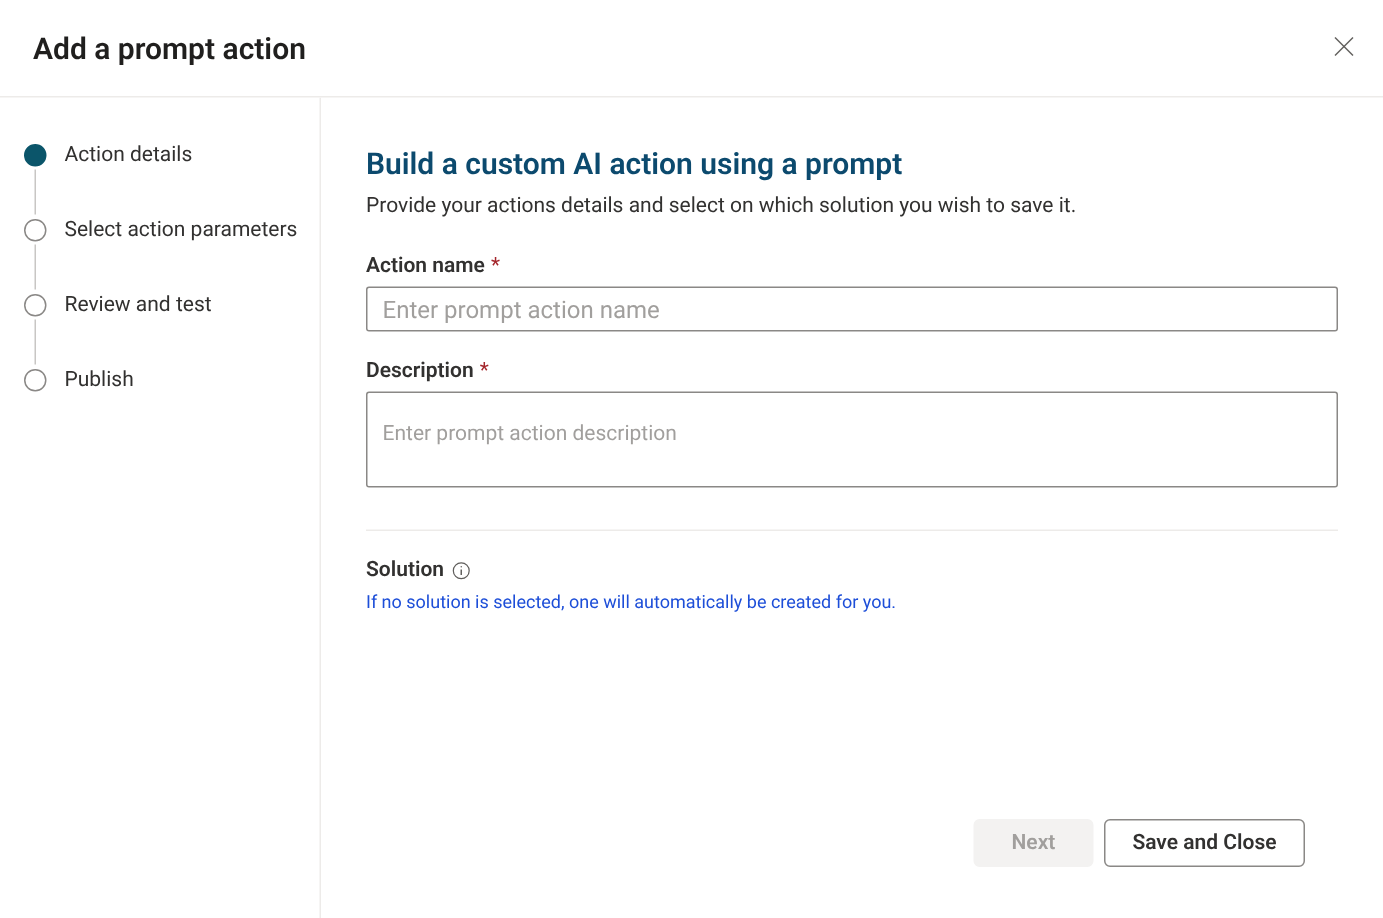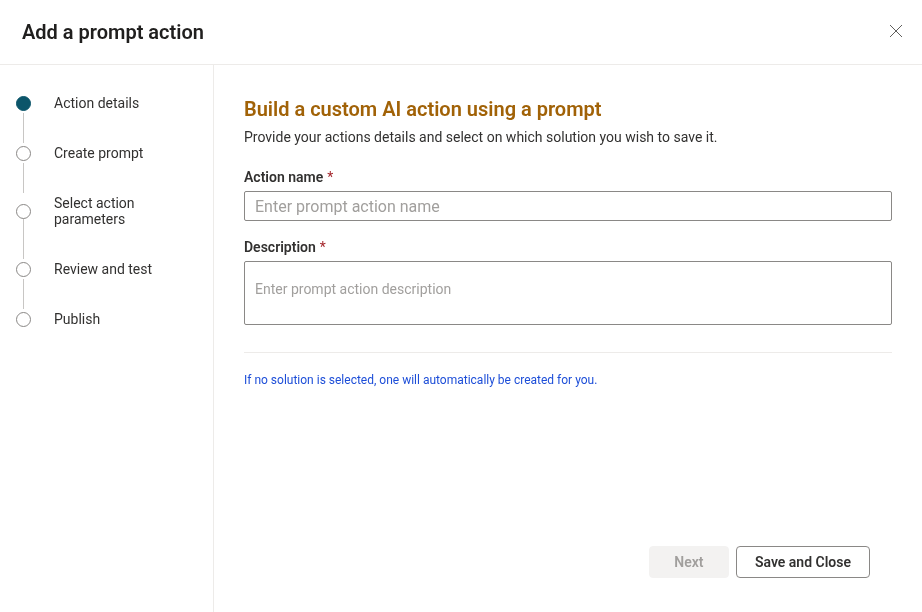--- a/index.html
+++ b/index.html
@@ -60,21 +60,21 @@
       border-right: 1px solid #edebe9;
       padding: 30px 14px 14px 16px;
     }
     .steps {
       list-style: none;
       position: relative;
     }
     .step {
       display: flex;
       align-items: center;
-      gap: 23px;
+      gap: 12px;
       position: relative;
       padding-bottom: 34px;
       cursor: default;
     }
     .step:last-child {
       padding-bottom: 0;
     }
     .step::after {
       content: "";
       position: absolute;
@@ -110,21 +110,21 @@
     .main {
       flex: 1;
       padding: 32px 30px 20px 30px;
       display: flex;
       flex-direction: column;
       overflow: auto;
     }
     .main-title {
       font-size: 20px;
       font-weight: 600;
-      color: #a16207;
+      color: #0c4a6e;
       margin-bottom: 8px;
     }
     .main-subtitle {
       font-size: 14px;
       color: #323130;
       margin-bottom: 24px;
     }
     .field {
       margin-bottom: 18px;
     }
@@ -275,24 +275,20 @@
       </span>
     </button>
   </div>
 
   <div class="body">
     <nav class="sidebar">
       <ul class="steps">
         <li class="step active">
           <span class="step-marker"></span>
           <span class="step-label">Action details</span>
-        </li>
-        <li class="step">
-          <span class="step-marker"></span>
-          <span class="step-label">Create prompt</span>
         </li>
         <li class="step">
           <span class="step-marker"></span>
           <span class="step-label">Select action parameters</span>
         </li>
         <li class="step">
           <span class="step-marker"></span>
           <span class="step-label">Review and test</span>
         </li>
         <li class="step">
@@ -318,20 +314,30 @@
         <div class="field-label">
           <span>Description</span>
           <span class="required">*</span>
         </div>
         <textarea class="textarea" placeholder="Enter prompt action description" style=""></textarea>
       </div>
 
       <hr class="divider">
 
       <div class="field">
+        <div class="field-label">
+          <span>Solution</span>
+          <span class="info-icon">
+            <svg viewBox="0 0 16 16" fill="none" stroke="currentColor" stroke-width="1">
+              <circle cx="8" cy="8" r="6.5"></circle>
+              <line x1="8" y1="7" x2="8" y2="11.5" stroke-width="1.2"></line>
+              <circle cx="8" cy="4.8" r="0.6" fill="currentColor" stroke="none"></circle>
+            </svg>
+          </span>
+        </div>
         <div class="field-help">If no solution is selected, one will automatically be created for you.</div>
       </div>
 
       <div style="flex:1"></div>
 
       <div class="footer">
         <button class="btn disabled">Next</button>
         <button class="btn">Save and Close</button>
       </div>
     </main>

